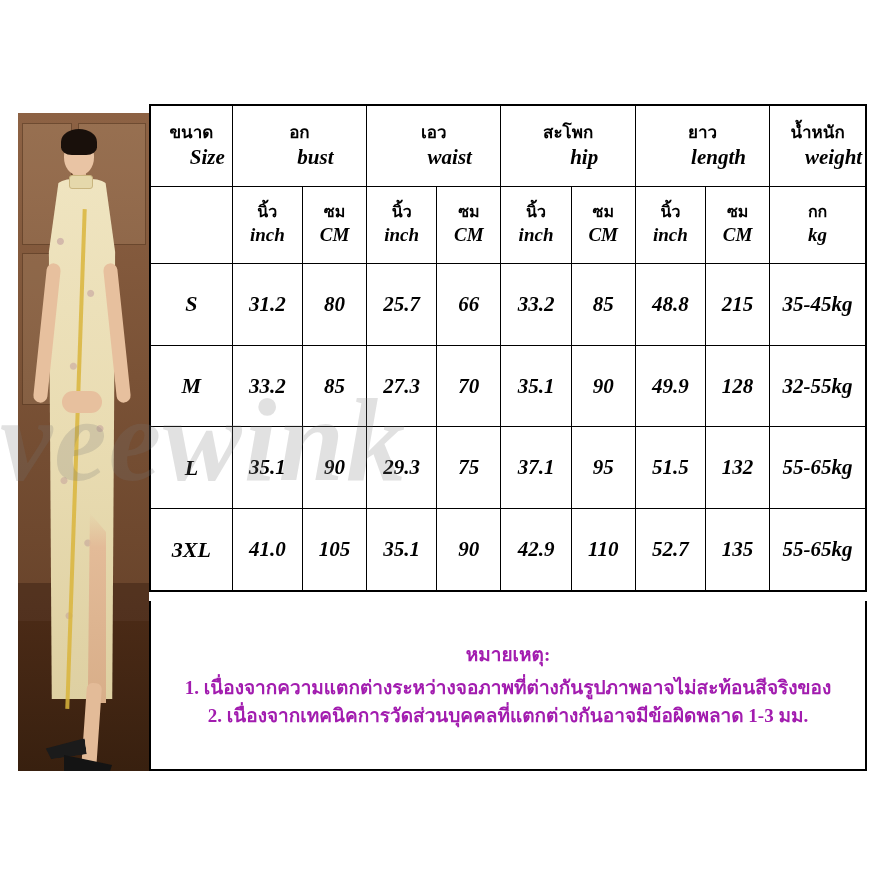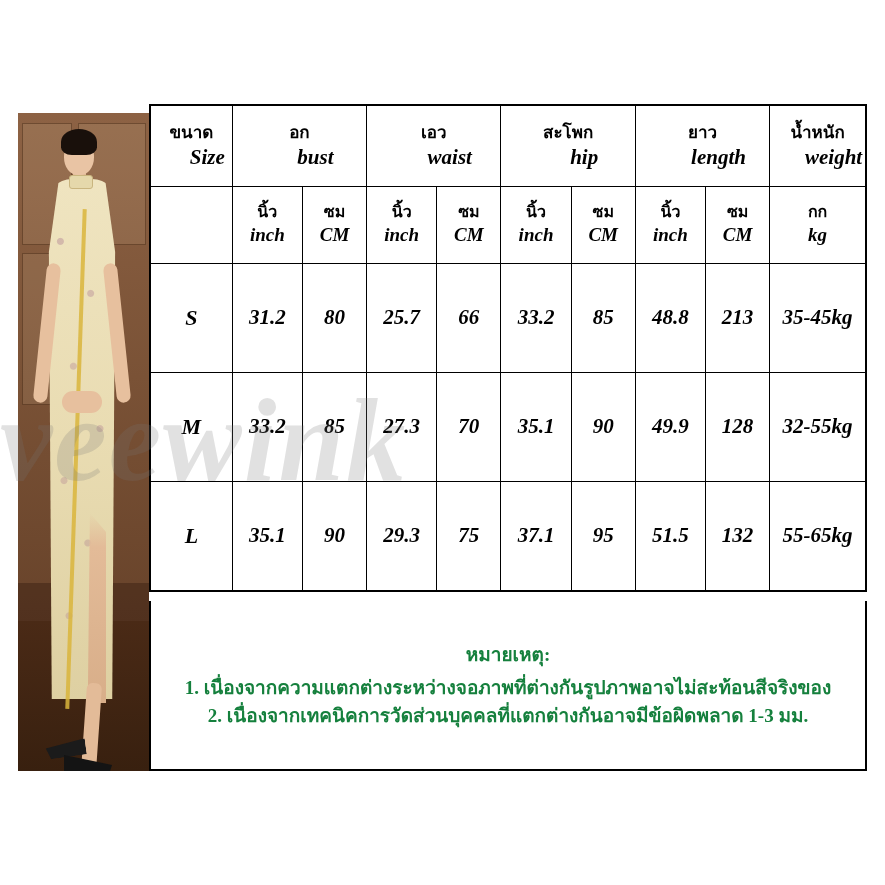--- a/index.html
+++ b/index.html
@@ -184,21 +184,21 @@
     flex-direction: column;
     align-items: center;
     justify-content: center;
     padding: 4px 10px;
     box-sizing: border-box;
   }
   #notes .nline {
     font-family: "Liberation Serif", serif;
     font-weight: bold;
     font-size: 19px;
-    color: #15803d;
+    color: #a21caf;
     text-align: center;
     line-height: 1.45;
   }
   #notes .ntitle { margin-bottom: 6px; }
   
   #watermark {
     position: absolute;
     left: 0; top: 0; width: 820px; height: 885px;
     pointer-events: none;
     display: flex;
@@ -328,21 +328,21 @@
     <tbody>
       <tr class="data-row">
         <td class="sz">S</td>
         <td>31.2</td>
         <td>80</td>
         <td>25.7</td>
         <td>66</td>
         <td>33.2</td>
         <td>85</td>
         <td>48.8</td>
-        <td>213</td>
+        <td>215</td>
         <td>35-45kg</td>
       </tr>
       <tr class="data-row">
         <td class="sz">M</td>
         <td>33.2</td>
         <td>85</td>
         <td>27.3</td>
         <td>70</td>
         <td>35.1</td>
         <td>90</td>
@@ -355,20 +355,32 @@
         <td>35.1</td>
         <td>90</td>
         <td>29.3</td>
         <td>75</td>
         <td>37.1</td>
         <td>95</td>
         <td>51.5</td>
         <td>132</td>
         <td>55-65kg</td>
       </tr>
+      <tr class="data-row">
+        <td class="sz">3XL</td>
+        <td>41.0</td>
+        <td>105</td>
+        <td>35.1</td>
+        <td>90</td>
+        <td>42.9</td>
+        <td>110</td>
+        <td>52.7</td>
+        <td>135</td>
+        <td>55-65kg</td>
+      </tr>
     </tbody>
   </table>
 
   <div id="notes">
     <div class="nline ntitle">หมายเหตุ:</div>
     <div class="nline">1. เนื่องจากความแตกต่างระหว่างจอภาพที่ต่างกันรูปภาพอาจไม่สะท้อนสีจริงของ</div>
     <div class="nline">2. เนื่องจากเทคนิคการวัดส่วนบุคคลที่แตกต่างกันอาจมีข้อผิดพลาด 1-3 มม.</div>
   </div>
 
   <div id="watermark">

